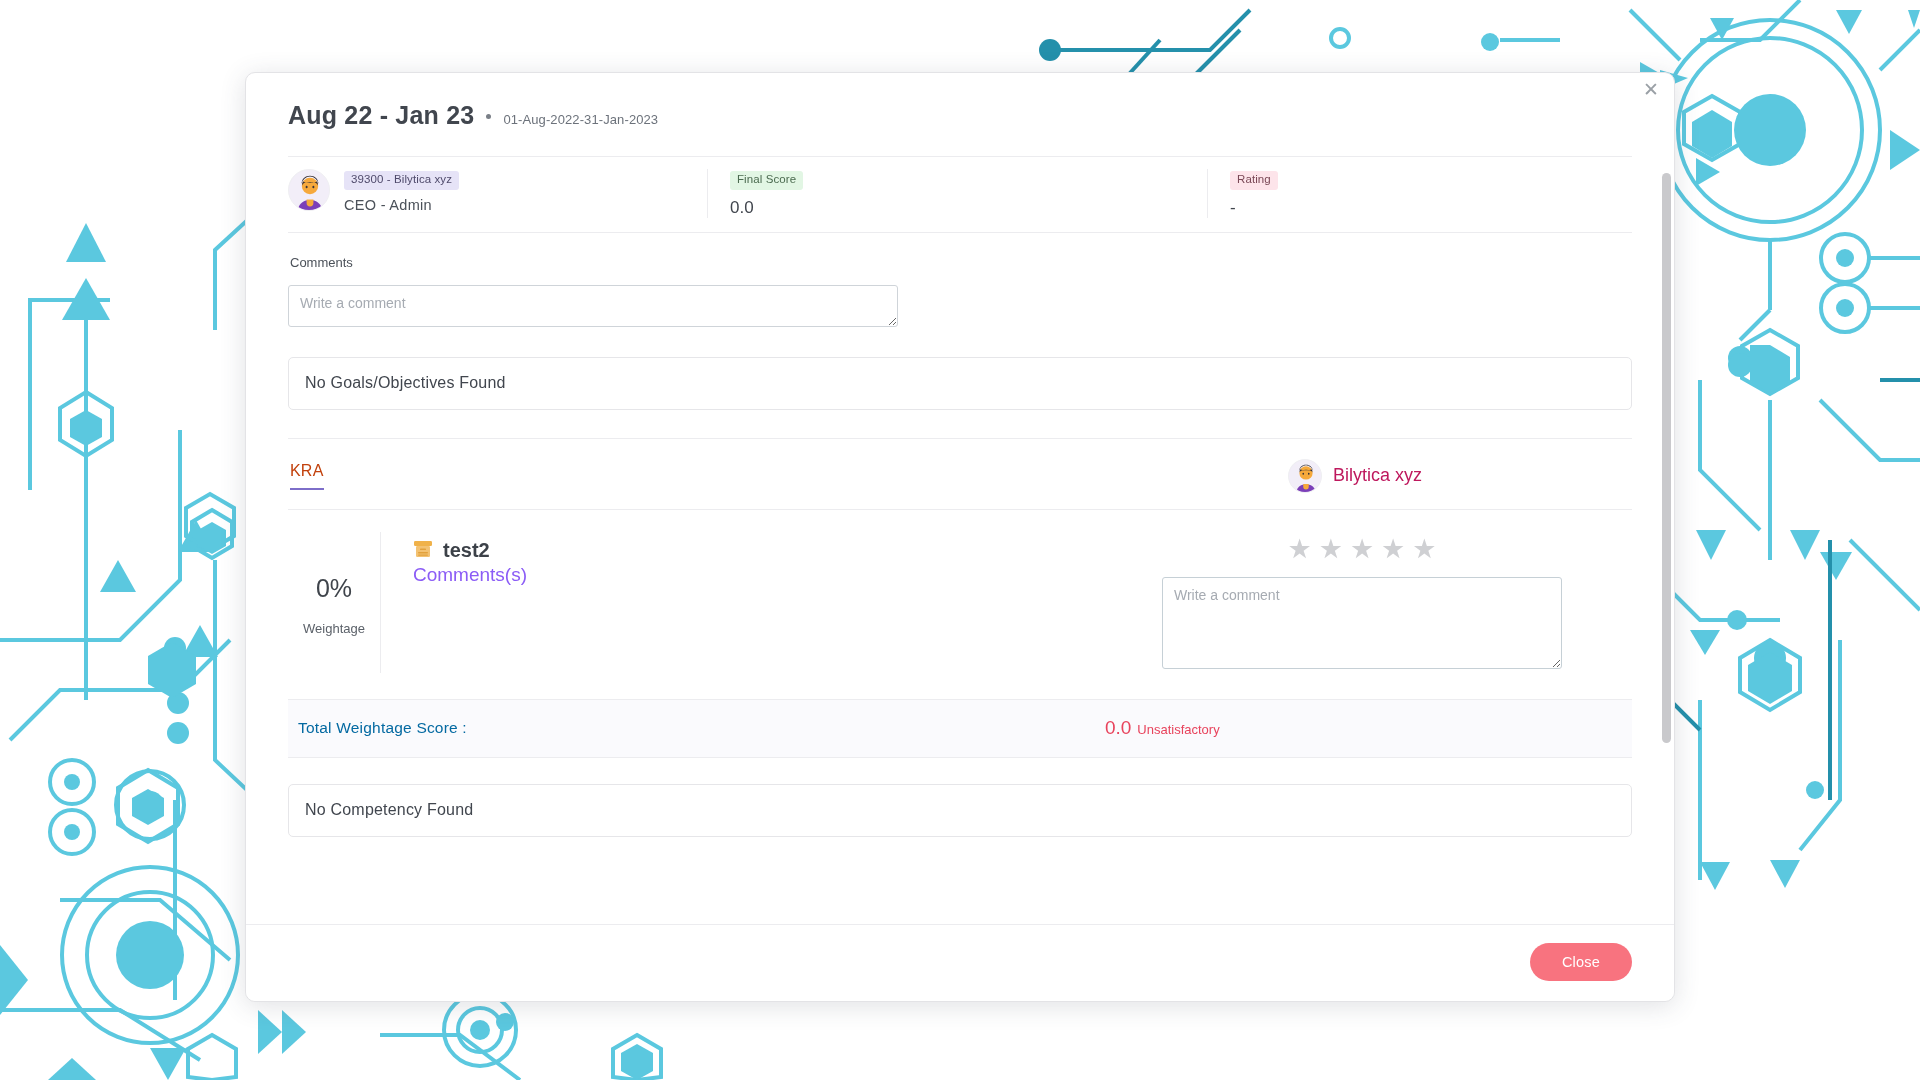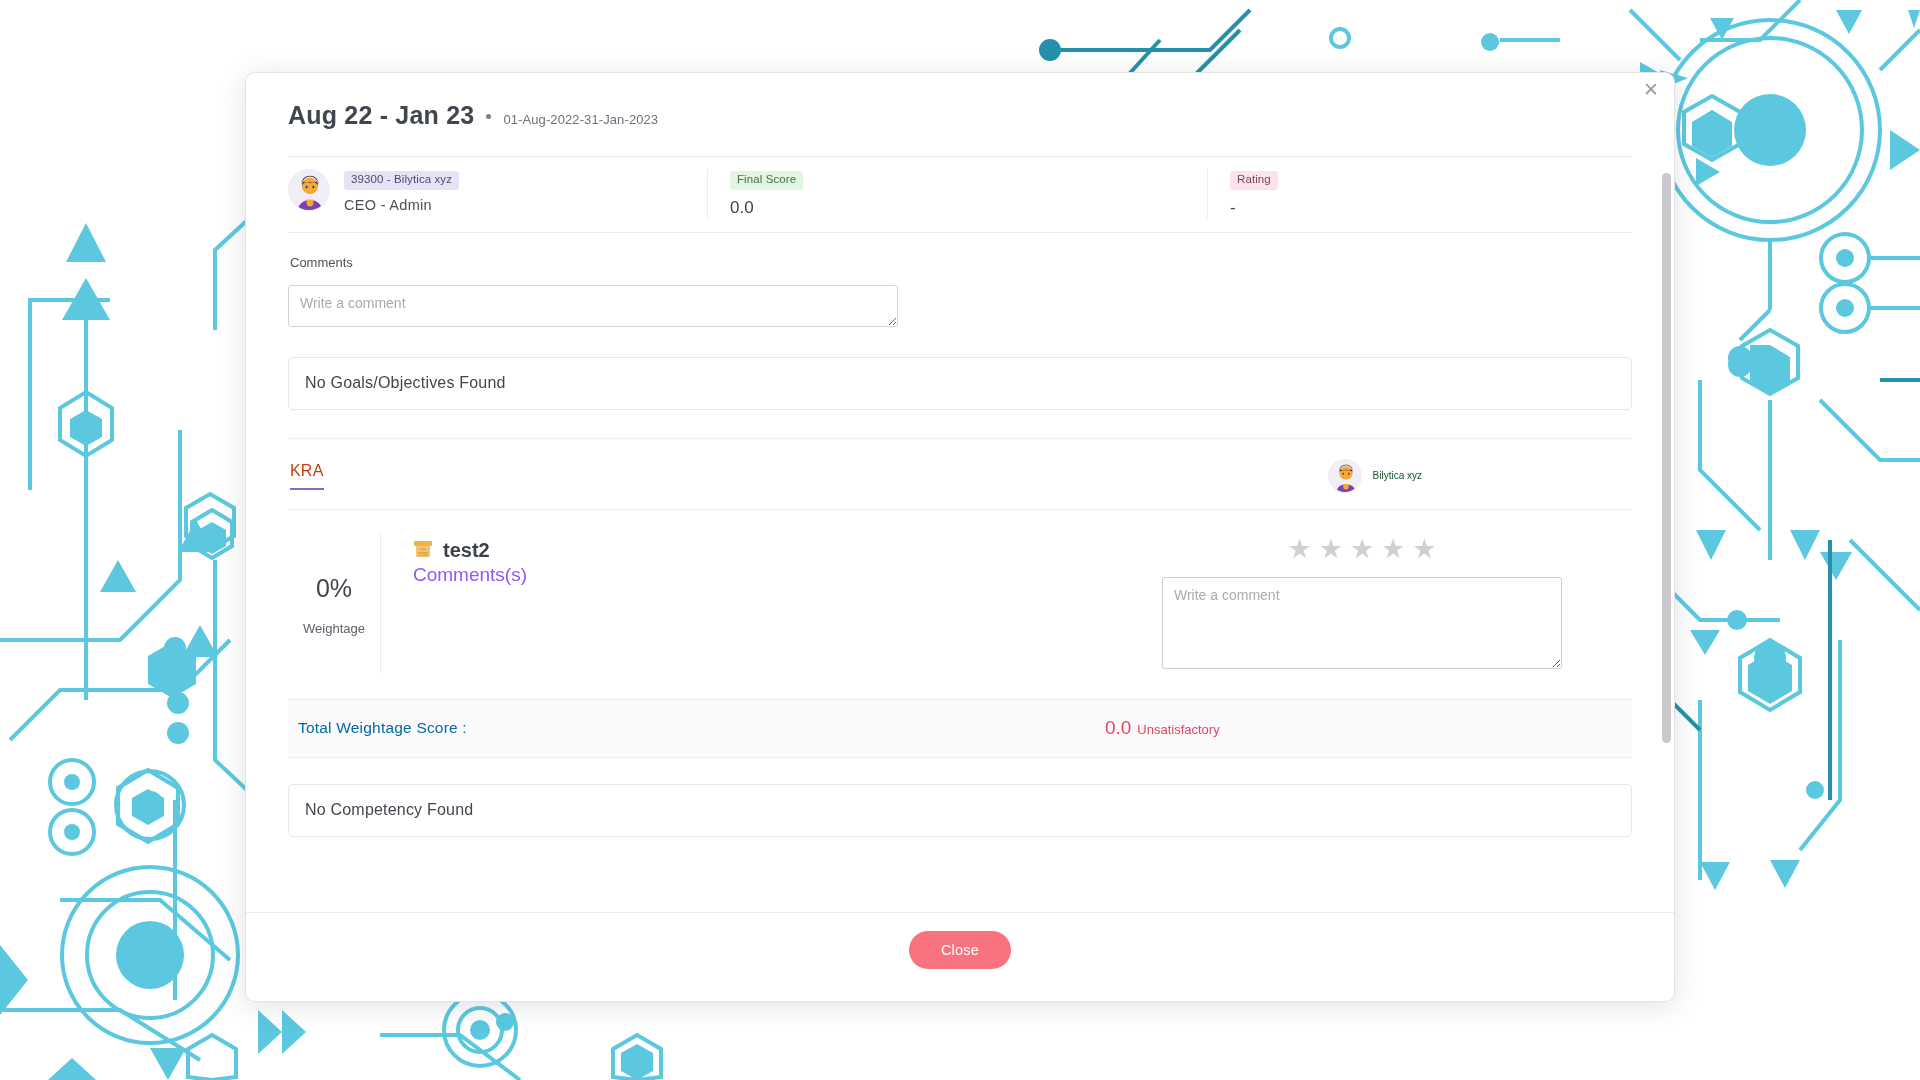--- a/index.html
+++ b/index.html
@@ -138,21 +138,21 @@
   .kra-row { display: flex; align-items: center; justify-content: space-between; padding: 20px 2px 0 2px; }
   .tab-kra {
     font-size: 16px; color: #c2410c; letter-spacing: .2px;
     padding-bottom: 8px;
     border-bottom: 2.5px solid #7d6ec9;
     display: inline-block;
     cursor: pointer;
   }
   .owner { display: flex; align-items: center; gap: 11px; padding-right: 208px; }
   .owner .avatar { width: 34px; height: 34px; margin-right: 0; }
-  .owner-name { font-size: 10px; color: #14532d; }
+  .owner-name { font-size: 18px; color: #be185d; }
 
   
   .kra-item {
     display: flex;
     border-top: 1px solid #ececef;
     margin-top: 16px;
     padding: 22px 0 26px 0;
     min-height: 180px;
   }
   .weightage-col {
@@ -198,22 +198,22 @@
   }
   .total-lbl { font-size: 15.5px; color: #0369a1; letter-spacing: .2px; }
   .total-val { margin-left: 638px; display: flex; align-items: baseline; gap: 6px; }
   .total-num { font-size: 19px; color: #e8435c; }
   .total-word { font-size: 13px; color: #e8435c; }
 
   
   .modal-foot {
     flex: 0 0 auto;
     border-top: 1px solid #ececef;
-    padding: 18px 42px 32px 42px;
-    display: flex; justify-content: center;
+    padding: 18px 42px 20px 42px;
+    display: flex; justify-content: flex-end;
     background: #fff;
     border-radius: 0 0 10px 10px;
   }
   .btn-close {
     background: #f8737f;
     color: #ffffff;
     border: 0;
     border-radius: 20px;
     padding: 11px 32px;
     font-size: 14.5px;

